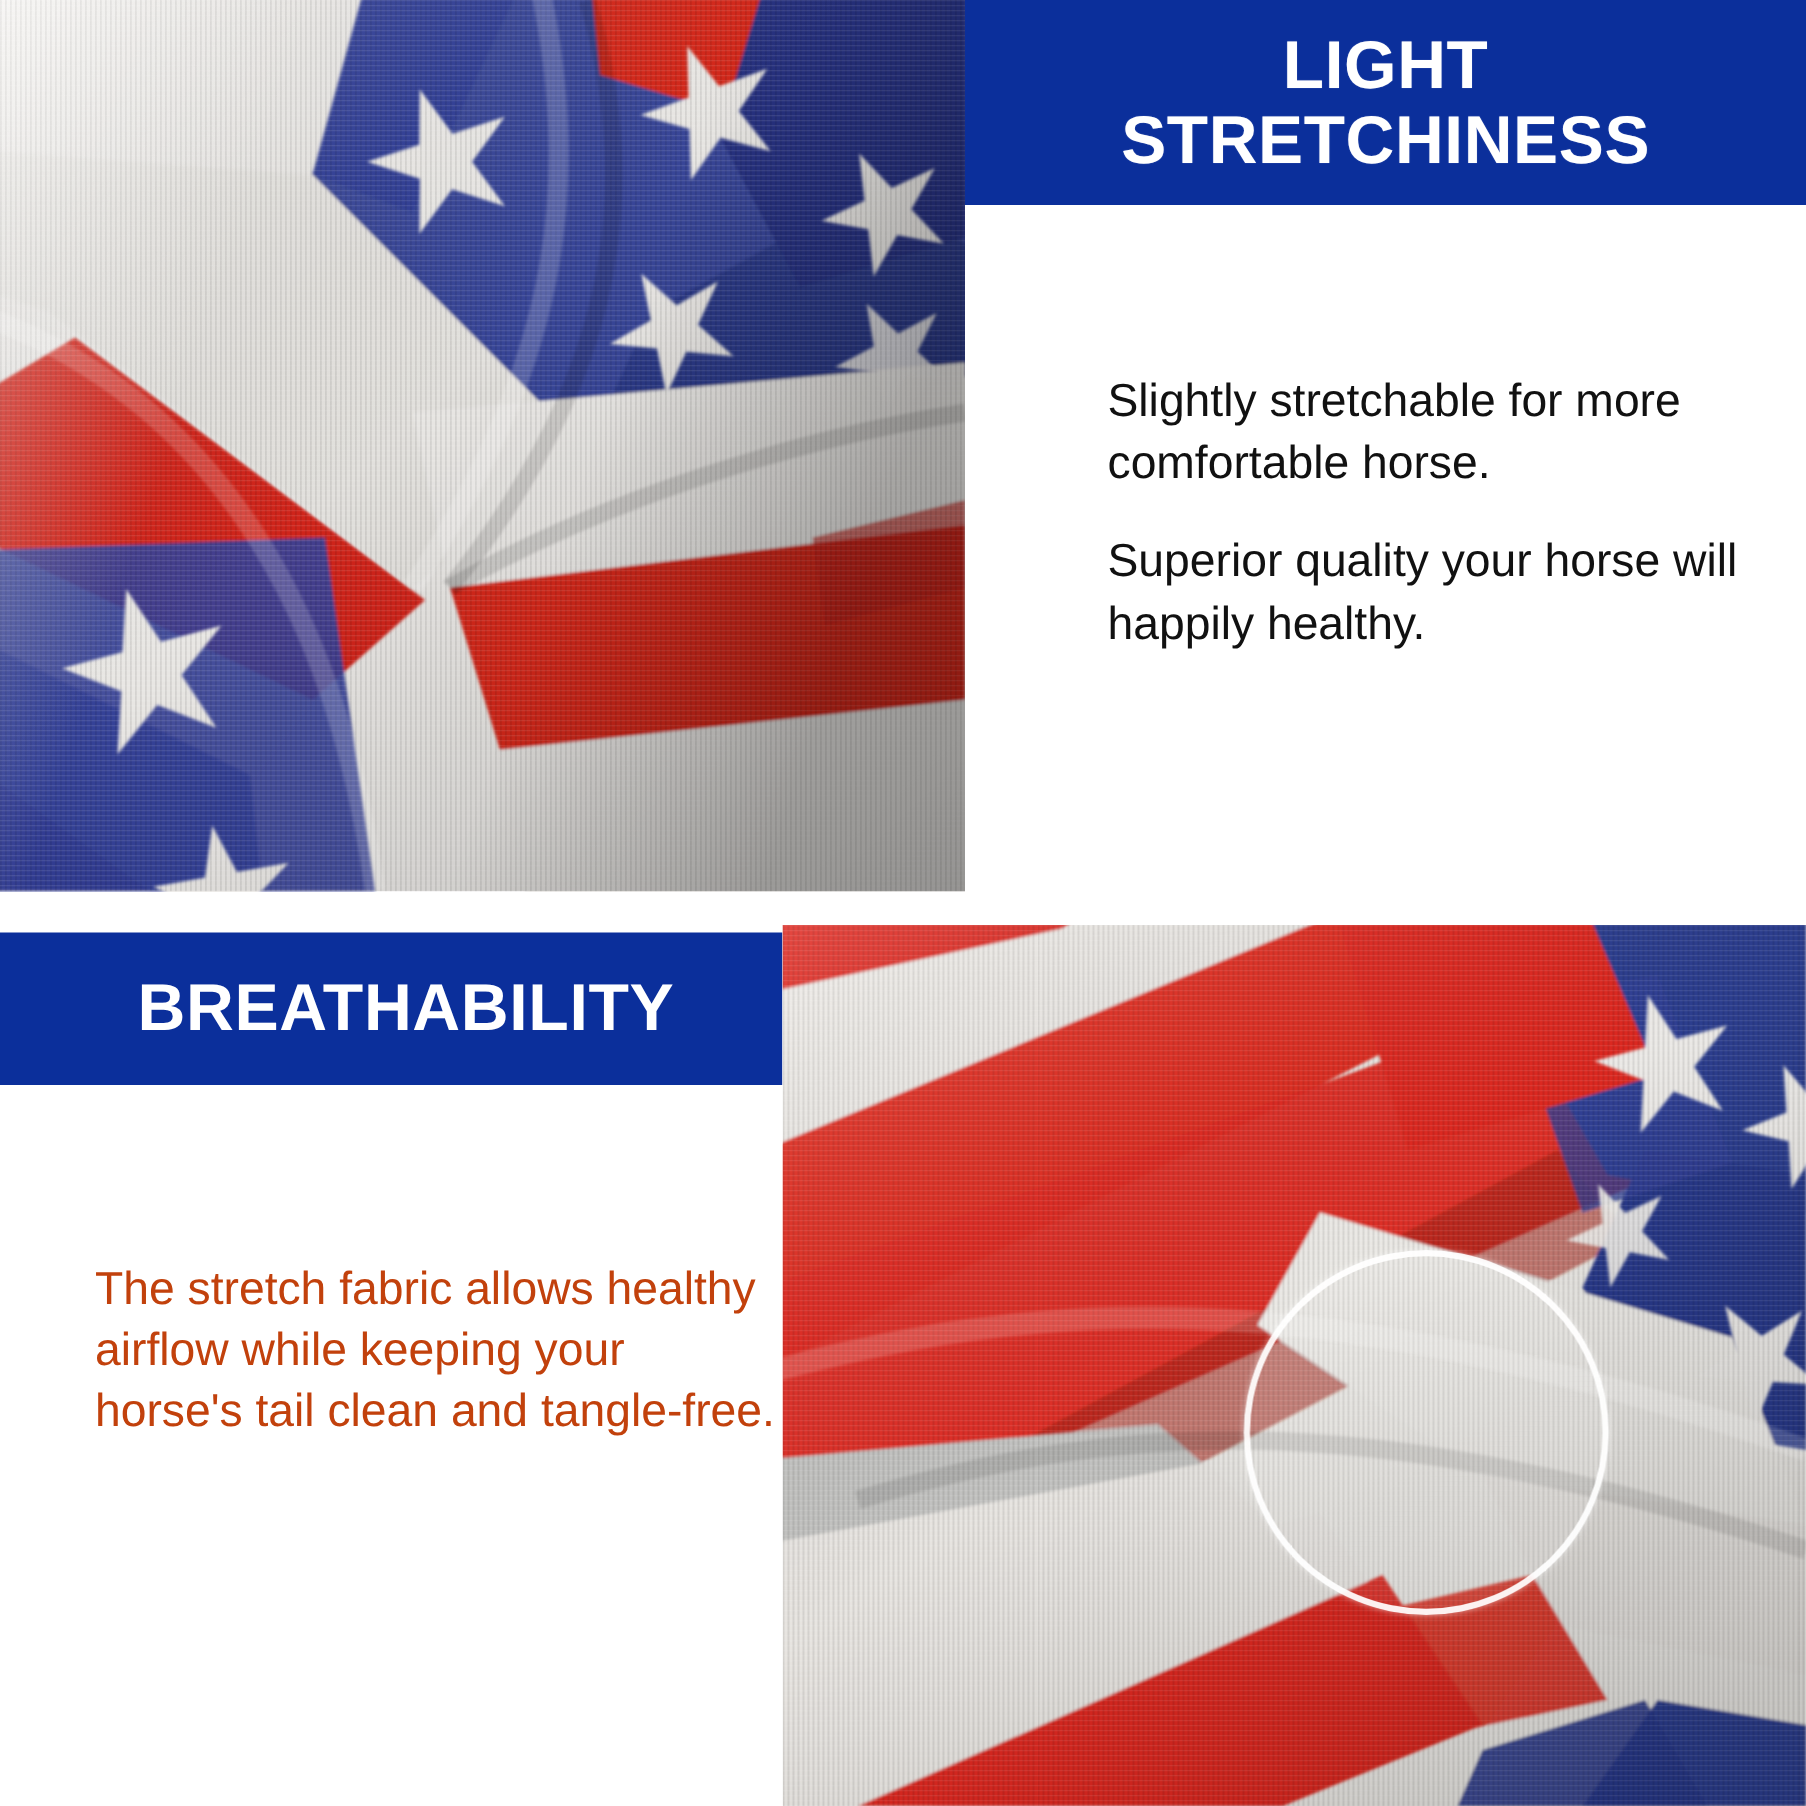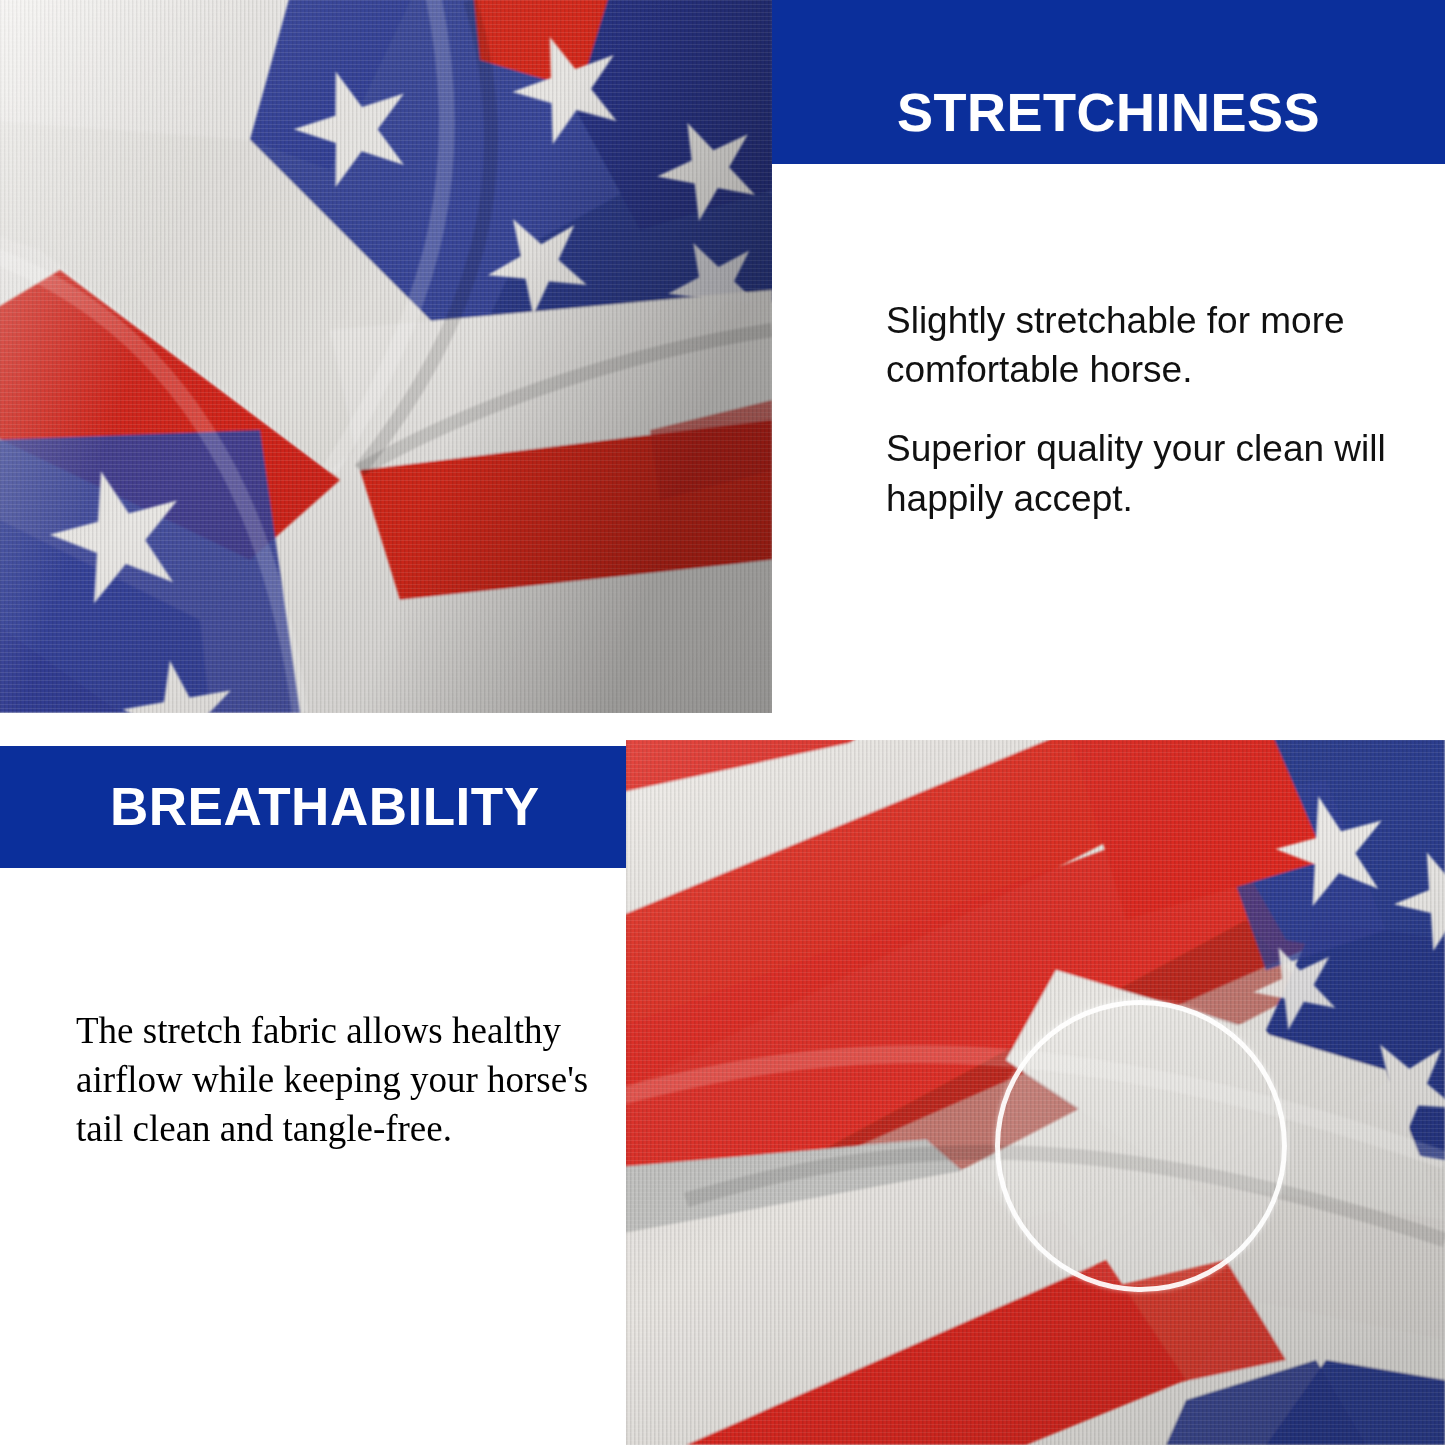--- a/index.html
+++ b/index.html
@@ -65,22 +65,21 @@
     font-size:53px;
     text-align:left;
   }
   #copy-bottom-left{
     position:absolute;left:76px;top:1006px;width:545px;
   }
   #copy-bottom-left p{
     margin:0;
     font-size:37px;
     line-height:1.33;
-    color:#000000;
-    font-family:Liberation Serif, serif;
+    color:#c2410c;
   }
 
   
   #photo-bottom-right{left:626px;top:740px;width:819px;height:705px;}
 
   
   #magnifier-ring{
     position:absolute;
     left:995px;top:1000px;
     width:292px;height:292px;
@@ -167,28 +166,28 @@
       </g>
       <g stroke="#000000" stroke-opacity="0.12" stroke-width="14" fill="none" filter="url(#blurA)">
         <path d="M470,0 C520,170 480,320 360,470"></path>
         <path d="M772,330 C640,350 480,400 360,470"></path>
       </g>
     </svg>
   </div>
 
   <div class="band" id="band-top-right">
     <h2 class="band-title">
-      <br>
+      <span>LIGHT</span><br>
       <span>STRETCHINESS</span>
     </h2>
   </div>
 
   <div id="copy-top-right">
     <p>Slightly stretchable for more comfortable horse.</p>
-    <p>Superior quality your clean will happily accept.</p>
+    <p>Superior quality your horse will happily healthy.</p>
   </div>
 
   <div class="band" id="band-bottom-left">
     <h2 class="band-title">BREATHABILITY</h2>
   </div>
 
   <div id="copy-bottom-left">
     <p>The stretch fabric allows healthy airflow while keeping your horse's tail clean and tangle-free.</p>
   </div>
 

